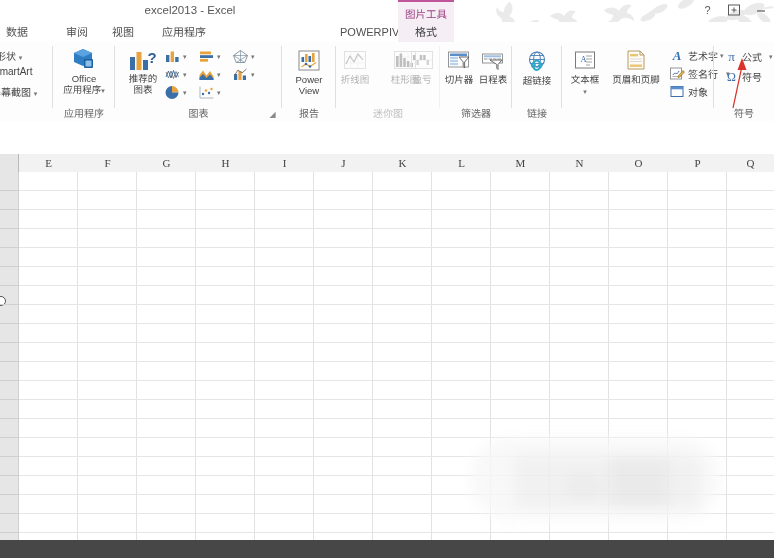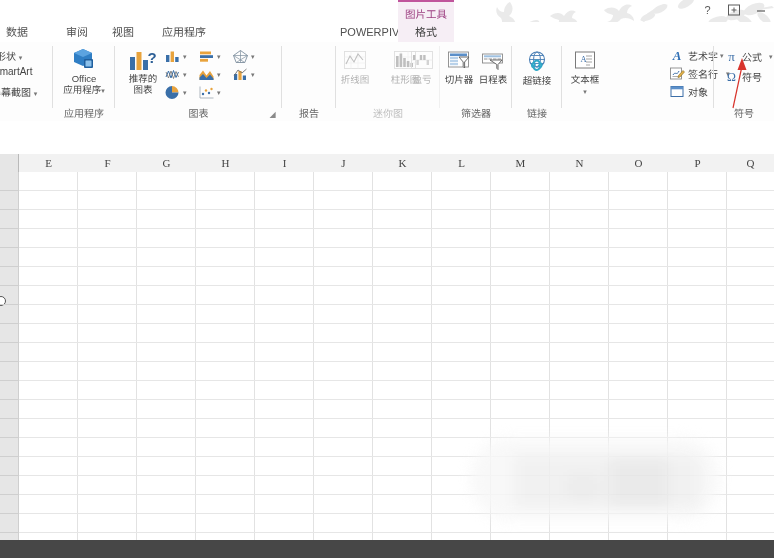--- a/index.html
+++ b/index.html
@@ -154,20 +154,21 @@
         <path d="M150 10 c6 -4 12 -3 15 1 c3 -6 9 -8 13 -5 c-3 1 -5 4 -5 7 c4 1 7 4 7 8 c-4 -3 -9 -4 -13 -2 c-3 4 -9 6 -14 3 c4 -1 6 -4 6 -7 c-4 -1 -8 -3 -9 -5 Z"></path>
         <path d="M96 16 c5 -4 11 -4 14 0 c3 -5 8 -7 12 -4 c-3 1 -4 4 -4 6 c4 1 6 4 6 7 c-3 -3 -8 -3 -11 -1 c-3 4 -8 5 -13 2 c4 -1 5 -3 5 -6 c-3 -1 -7 -2 -9 -4 Z"></path>
         <path d="M56 2 c4 5 3 11 -1 14 c5 2 8 7 6 11 c-1 -3 -4 -5 -7 -5 c-1 4 -5 7 -9 6 c3 -3 4 -7 2 -10 c-4 -2 -6 -7 -4 -11 c1 3 4 5 7 5 c0 -4 2 -8 6 -10 Z"></path>
         <ellipse cx="232" cy="3" rx="9" ry="4" transform="rotate(-30 232 3)"></ellipse>
         <ellipse cx="160" cy="30" rx="9" ry="4" transform="rotate(25 160 30)"></ellipse>
         <ellipse cx="126" cy="30" rx="8" ry="3.6" transform="rotate(22 126 30)"></ellipse>
         <ellipse cx="78" cy="25" rx="8" ry="3.6" transform="rotate(-28 78 25)"></ellipse>
       </g>
     </svg>
 
+    <div class="apptitle">excel2013 - Excel</div>
 
     <div class="wincontrols">
       <div class="wc">
         <svg width="11" height="12" viewBox="0 0 11 12">
             <text x="5.5" y="10" font-size="11" text-anchor="middle" fill="#5a5a5a" font-family="Liberation Sans, sans-serif">?</text>
           </svg>
       </div>
       <div class="wc">
         <svg width="14" height="12" viewBox="0 0 14 12">
           <rect x="1.5" y="1" width="11" height="10" fill="none" stroke="#5a5a5a" stroke-width="1"></rect>
@@ -330,20 +331,38 @@
             <span class="caret">▾</span>
         </div>
 
       </div>
       <div class="grplabel">图表</div>
       <div class="launcher" style="right:5px">◢</div>
       <div class="sep"></div>
     </div>
 
     <div class="grp" style="left:282px;width:54px">
+      <div class="grpbody">
+        <div class="bigbtn" style="left:4px;top:3px">
+          <div class="ic">
+            <svg width="26" height="24" viewBox="0 0 26 24">
+              <rect x="3" y="2" width="20" height="19" fill="#ffffff" stroke="#8a8a8a" stroke-width="1"></rect>
+              <rect x="5.5" y="8" width="2.6" height="5" fill="#3a6fa8"></rect>
+              <rect x="9" y="5" width="2.6" height="8" fill="#e8a33d"></rect>
+              <rect x="12.5" y="7" width="2.6" height="6" fill="#3a6fa8"></rect>
+              <rect x="16" y="4" width="2.6" height="9" fill="#e8a33d"></rect>
+              <path d="M5.5 18 L10 15 L14 17.5 L20 13.5" fill="none" stroke="#e8a33d" stroke-width="1.1"></path>
+              <circle cx="10" cy="15" r="1.3" fill="#3a6fa8"></circle>
+              <circle cx="14" cy="17.5" r="1.3" fill="#3a6fa8"></circle>
+            </svg>
+          </div>
+          <div class="lbl">Power</div>
+          <div class="lbl">View</div>
+        </div>
+      </div>
       <div class="grplabel">报告</div>
       <div class="sep"></div>
     </div>
 
     <div class="grp disabled" style="left:336px;width:104px">
       <div class="grpbody">
         <div class="bigbtn" style="left:2px;top:3px;width:34px">
           <div class="ic">
             <svg width="26" height="24" viewBox="0 0 26 24">
               <rect x="2.5" y="2.5" width="21" height="17" fill="none" stroke="#b4b4b4" stroke-width="0.9"></rect>
@@ -441,20 +460,32 @@
         <div class="bigbtn" style="left:2px;top:3px;width:42px">
           <div class="ic">
             <svg width="26" height="24" viewBox="0 0 26 24">
               <rect x="3.5" y="3" width="19" height="16" fill="#ffffff" stroke="#7a7a7a" stroke-width="1"></rect>
               <text x="8.5" y="12.5" font-size="8.5" fill="#3d6fa8" font-family="Liberation Serif, serif">A</text>
               <path d="M14 7 h6 M14 10 h6 M14 13 h6 M14 16 h4" stroke="#9a9a9a" stroke-width="0.9"></path>
             </svg>
           </div>
           <div class="lbl">文本框</div>
           <div class="lbl"><span class="caret">▾</span></div>
+        </div>
+        <div class="bigbtn" style="left:44px;top:3px;width:60px">
+          <div class="ic">
+            <svg width="26" height="24" viewBox="0 0 26 24">
+              <path d="M5 2 h12 l4 4 v14 H5 Z" fill="#fdfbf4" stroke="#b49a60" stroke-width="1"></path>
+              <path d="M17 2 v4 h4" fill="none" stroke="#b49a60" stroke-width="1"></path>
+              <rect x="7" y="5" width="8" height="2.4" fill="#e8c574"></rect>
+              <rect x="7" y="15.5" width="12" height="2.4" fill="#e8c574"></rect>
+              <path d="M7 10 h12 M7 12.5 h12" stroke="#cfcfcf" stroke-width="0.8"></path>
+            </svg>
+          </div>
+          <div class="lbl">页眉和页脚</div>
         </div>
 
         <div class="smallrow" style="left:106px;top:3px">
           <span class="ic">
             <svg width="16" height="15" viewBox="0 0 16 15">
               <text x="8" y="12" font-size="13" font-style="italic" font-weight="bold" fill="#2f6fb5" text-anchor="middle" font-family="Liberation Serif, serif">A</text>
             </svg>
           </span>
           <span class="lbl">艺术字</span>
           <span class="caret">▾</span>

